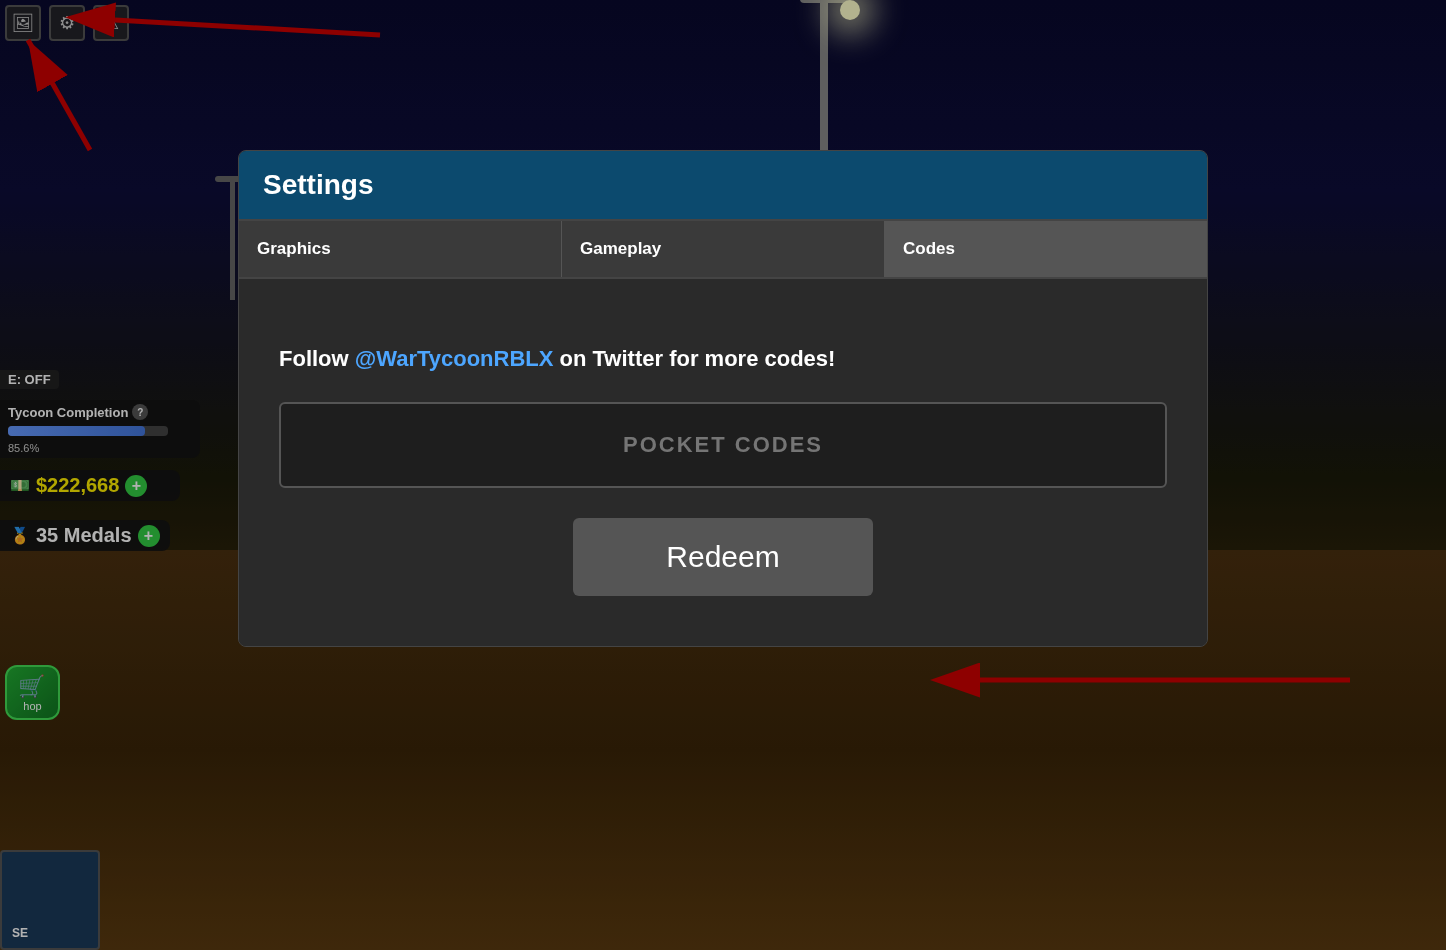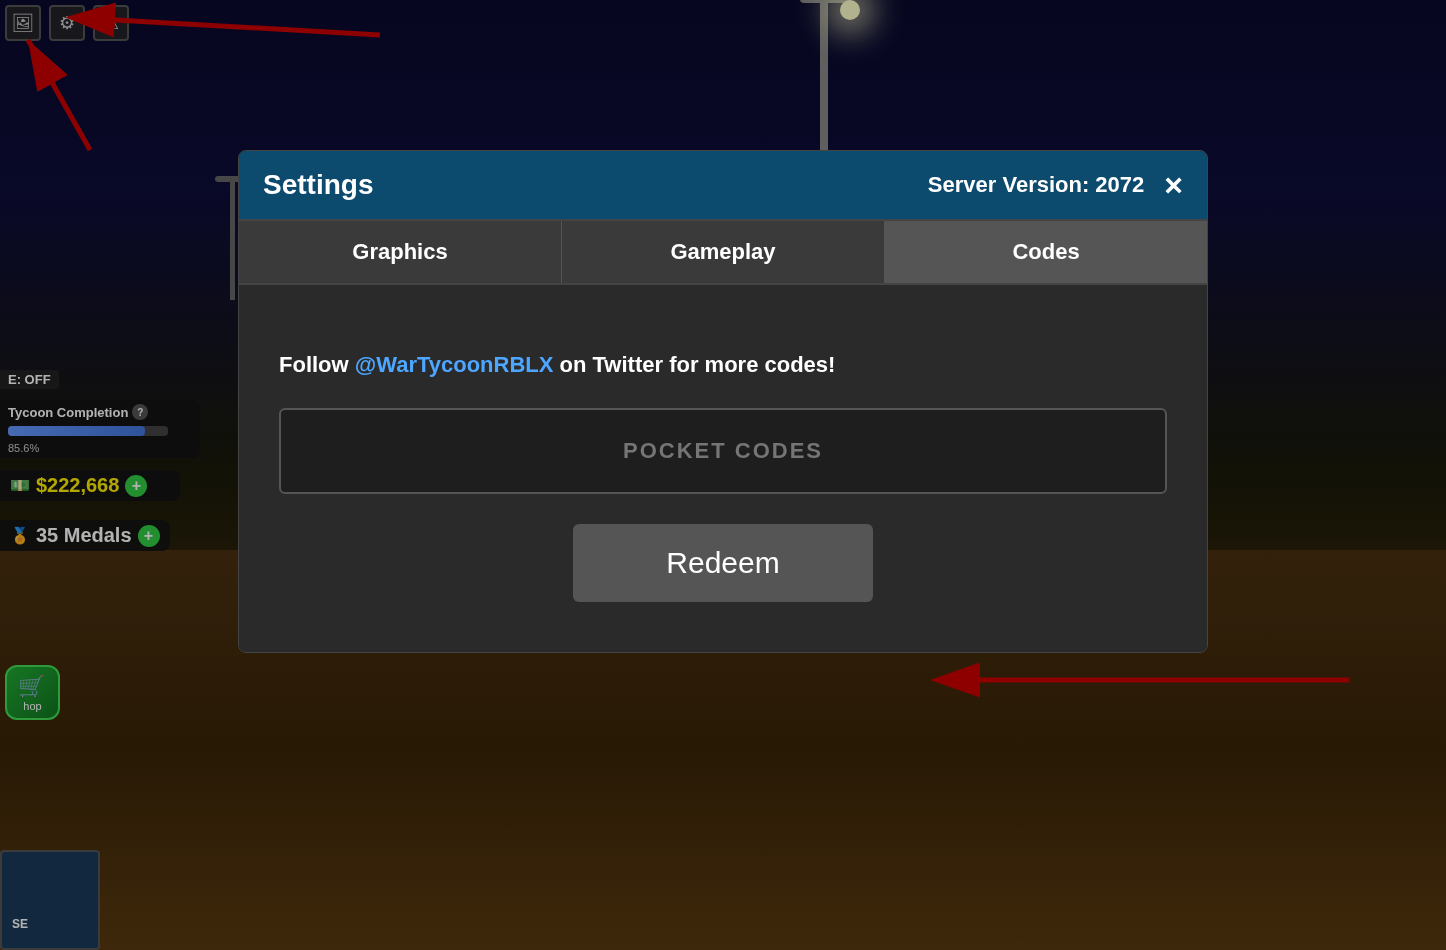--- a/index.html
+++ b/index.html
@@ -263,21 +263,21 @@
       left: 0;
       width: 100px;
       height: 100px;
       background: #1a3a5a;
       border: 2px solid #555;
       border-radius: 4px;
       overflow: hidden;
     }
     .minimap-label {
       position: absolute;
-      bottom: 17px;
+      bottom: 8px;
       left: 10px;
       color: #fff;
       font-size: 12px;
       font-weight: bold;
     }
 
     
     .modal-overlay {
       position: absolute;
       inset: 0;
@@ -338,23 +338,23 @@
       display: flex;
       background: #1e1e1e;
       border-bottom: 2px solid #444;
     }
 
     .tab-btn {
       flex: 1;
       padding: 18px;
       background: #3a3a3a;
       color: #fff;
-      font-size: 22px;
+      font-size: 17px;
       font-weight: 900;
-      text-align: center;
+      text-align: left;
       cursor: pointer;
       border: none;
       border-right: 1px solid #555;
     }
     .tab-btn:last-child {
       border-right: none;
     }
     .tab-btn.active {
       background: #555;
     }
@@ -495,24 +495,20 @@
   <line x1="520" y1="430" x2="620" y2="550" stroke="#cc0000" stroke-width="5" marker-end="url(#arrowhead1)"></line>
 
   <line x1="1350" y1="680" x2="980" y2="680" stroke="#cc0000" stroke-width="5" marker-end="url(#arrowhead2)"></line>
 </svg>
 
 <div class="modal-overlay">
   <div class="modal">
 
     <div class="modal-header">
       <span class="modal-title">Settings</span>
-      <div class="modal-header-right">
-        <span class="server-version">Server Version: 2072</span>
-        <button class="close-btn">×</button>
-      </div>
     </div>
 
     <div class="modal-tabs">
       <button class="tab-btn">Graphics</button>
       <button class="tab-btn">Gameplay</button>
       <button class="tab-btn active">Codes</button>
     </div>
 
     <div class="modal-body">
 

